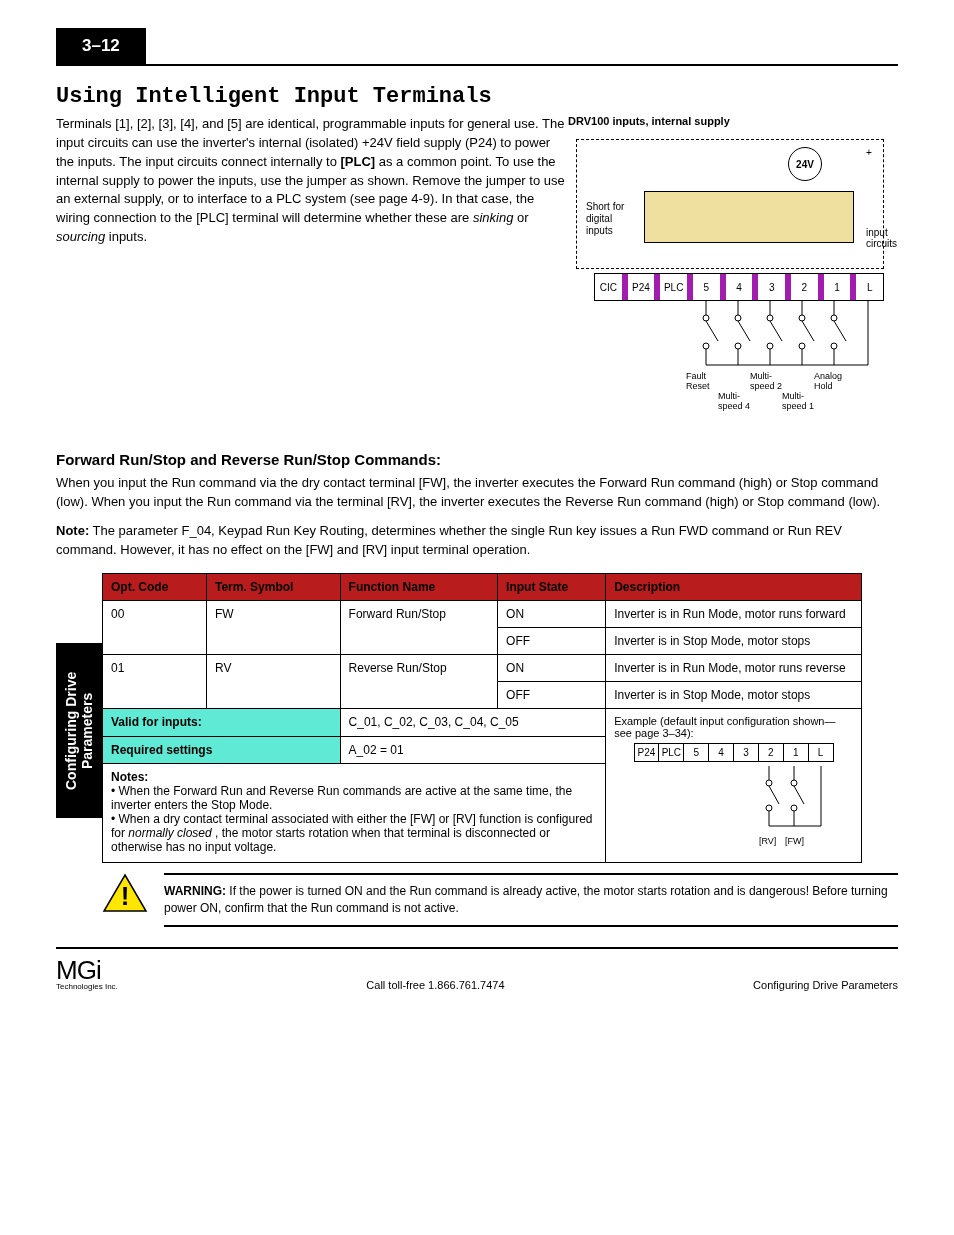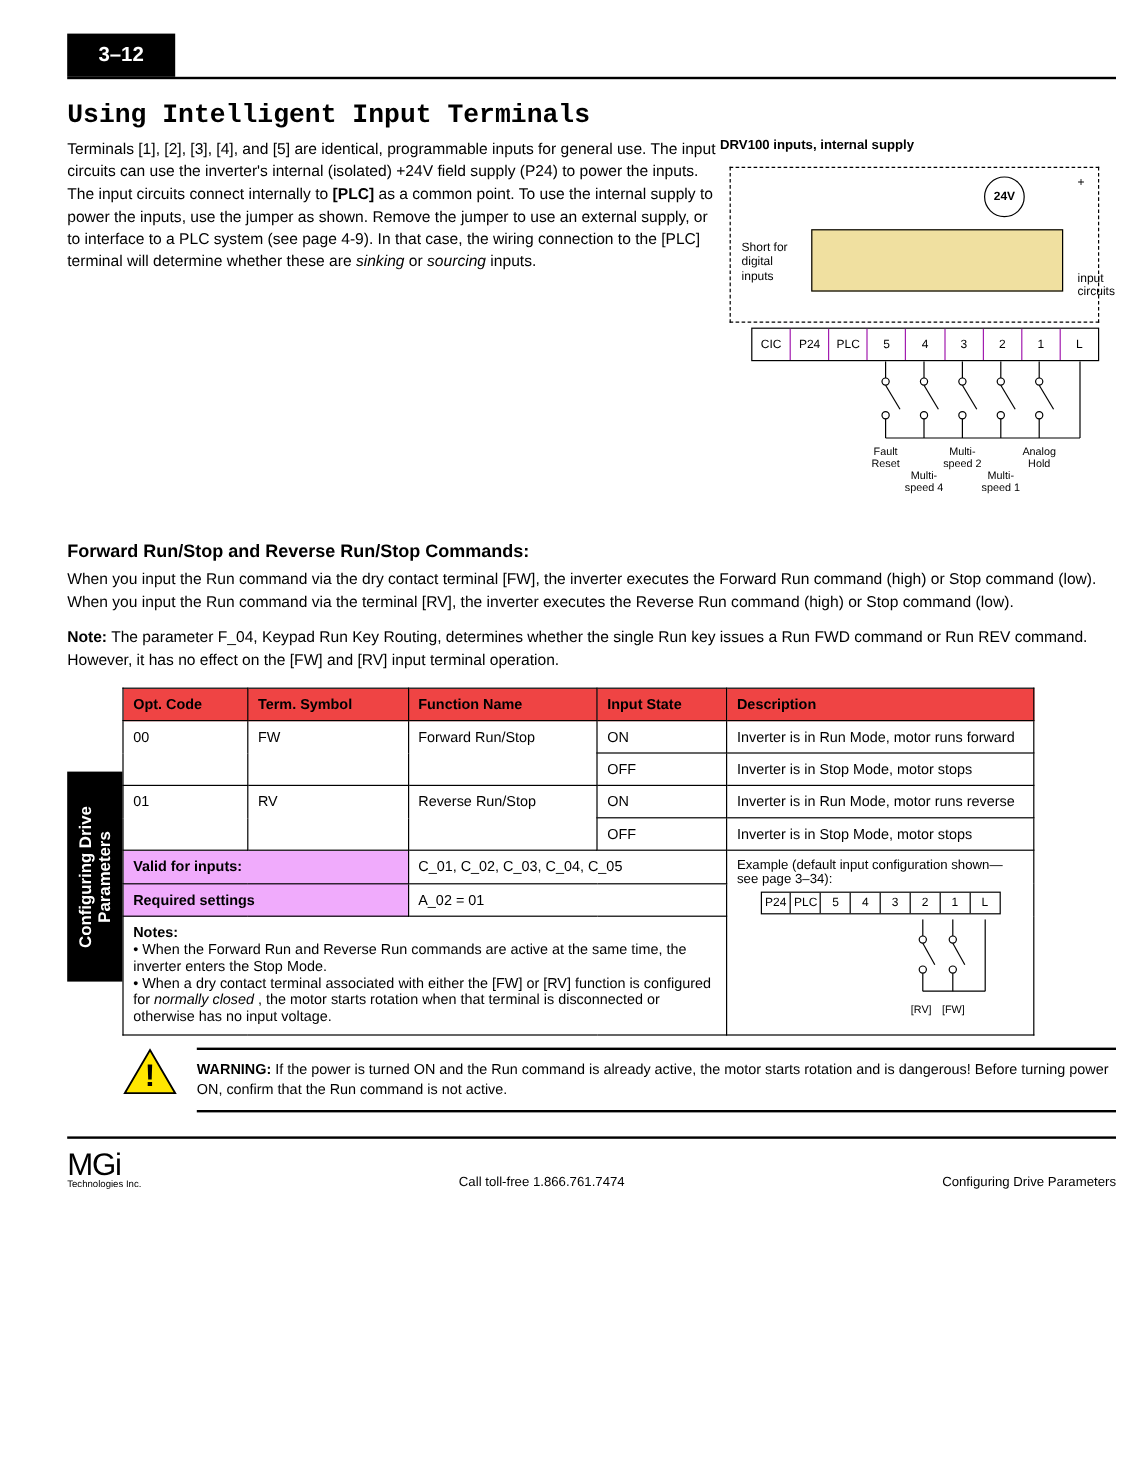--- a/index.html
+++ b/index.html
@@ -6,21 +6,21 @@
   body {
     margin: 0;
     padding: 0;
     width: 954px;
     font-family: Arial, Helvetica, sans-serif;
     color: #000;
     background: #fff;
     position: relative;
   }
   .page {
-    padding: 28px 24px 20px 56px;
+    padding: 28px 56px 20px 56px;
     position: relative;
   }
   .tab-header {
     background: #000;
     color: #fff;
     display: inline-block;
     padding: 8px 26px;
     font-size: 17px;
     font-weight: bold;
   }
@@ -71,27 +71,27 @@
     font-size: 8.5px;
   }
   .lbl-sd { position:absolute; left: 18px; top: 68px; font-size:10px; width:52px; line-height:1.2; }
   .lbl-5v { position:absolute; left: 298px; top: 14px; font-size:10px; }
   .lbl-ss { position:absolute; left: 298px; top: 94px; font-size:10px; }
   .terminal-row {
     position:absolute; left: 26px; top: 140px; width: 290px; height: 28px;
     border: 1.2px solid #000; background:#fff; display:flex;
   }
   .terminal-row span {
-    flex:1; border-right:1px solid #a21caf; font-size:10px;
+    flex:1; border-right:6px solid #a21caf; font-size:10px;
     display:flex; align-items:center; justify-content:center;
   }
   .terminal-row span:last-child { border-right:none; }
   .switch-layer { position:absolute; left:26px; top:168px; width:290px; height:90px; }
   .switch-layer svg { width:100%; height:100%; }
-  .switch-label { position:absolute; font-size:9px; width:40px; text-align:center; }
+  .switch-label { position:absolute; font-size:9px; width:40px; text-align:left; }
 
   .runstop-title {
     font-size: 15px; font-weight: bold; margin: 18px 0 6px 0;
   }
   .body-text { font-size: 13px; line-height: 1.45; }
   .body-text p { margin: 0 0 10px 0; }
   .note { font-size: 13px; }
   .note .nlabel { font-weight: bold; }
 
   .table-block {
@@ -114,25 +114,25 @@
     width: 760px;
     font-size: 12px;
   }
   table.opt th, table.opt td {
     border: 0.8px solid #000;
     padding: 6px 8px;
     vertical-align: top;
     text-align: left;
   }
   table.opt th {
-    background: #ef4444;
+    background: #b91c1c;
     font-weight: bold;
     margin-left: 48px;
   }
-  .subhead { background:#f0abfc; font-weight:bold; }
+  .subhead { background:#5eead4; font-weight:bold; }
   .mini-term {
     display:flex; border:1px solid #000; width:200px; margin: 4px auto;
   }
   .mini-term span {
     flex:1; border-right:1px solid #000; font-size:10px; text-align:center; padding:3px 0;
   }
   .mini-term span:last-child { border-right:none; }
   .mini-switch { text-align:center; position:relative; height:90px; }
   .mini-switch svg { width:210px; height:86px; }
 

